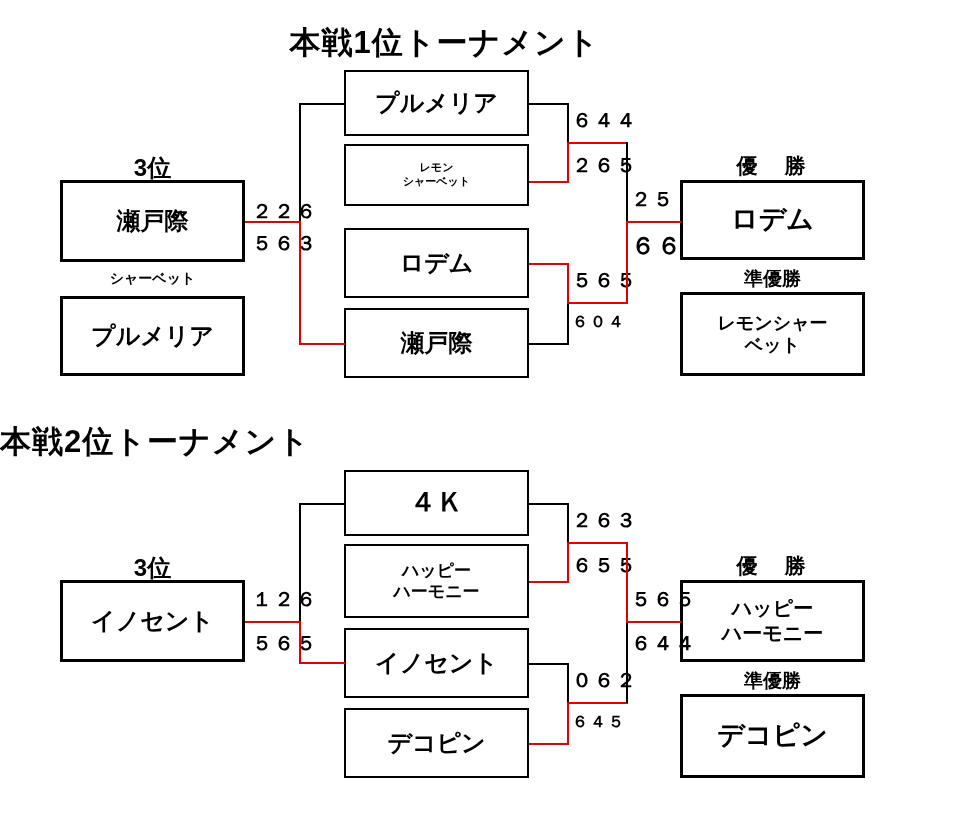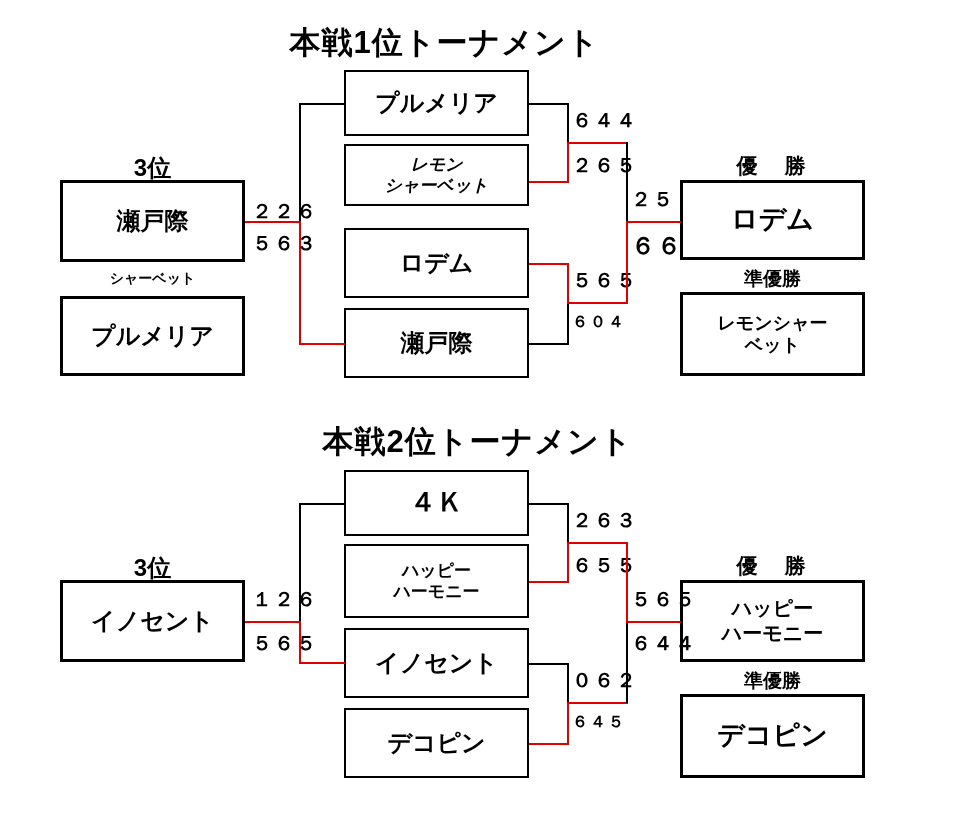--- a/index.html
+++ b/index.html
@@ -84,21 +84,21 @@
     <div class="cap" style="left:60px;top:270px;width:185px;font-size:14px;">シャーベット</div>
 
     <div class="box thick" style="left:60px;top:296px;width:185px;height:80px;font-size:24px;">
       <span class="ln">プルメリア</span>
     </div>
 
     <div class="box" style="left:344px;top:70px;width:185px;height:66px;font-size:24px;">
       <span class="ln">プルメリア</span>
     </div>
 
-    <div class="box" style="left:344px;top:144px;width:185px;height:62px;font-size:17px;font-style:italic;">
+    <div class="box" style="left:344px;top:144px;width:185px;height:62px;font-size:11px;">
       <span class="ln">レモン</span>
       <span class="ln">シャーベット</span>
     </div>
 
     <div class="box" style="left:344px;top:228px;width:185px;height:70px;font-size:24px;">
       <span class="ln">ロデム</span>
     </div>
 
     <div class="box" style="left:344px;top:308px;width:185px;height:70px;font-size:24px;">
       <span class="ln">瀬戸際</span>
@@ -150,21 +150,21 @@
     <div class="ln-v" style="left:626px;top:142px;height:80px;"></div>
     <div class="ln-v red" style="left:626px;top:221px;height:82px;"></div>
     <div class="ln-h red" style="left:626px;top:221px;width:55px;"></div>
 
     <div class="score" style="left:631px;top:186px;font-size:20px;">２５</div>
     <div class="score" style="left:631px;top:230px;font-size:24px;">６６</div>
   </div>
 
   <div>
 
-    <div class="brkt-title" style="left:0;top:421px;width:955px;text-align:center;font-size:31px;">本戦2位トーナメント</div>
+    <div class="brkt-title" style="left:0;top:421px;width:955px;text-align:left;font-size:31px;">本戦2位トーナメント</div>
 
     <div class="cap" style="left:60px;top:552px;width:185px;font-size:24px;">3位</div>
 
     <div class="box thick" style="left:60px;top:580px;width:185px;height:82px;font-size:24px;">
       <span class="ln">イノセント</span>
     </div>
 
     <div class="box" style="left:344px;top:470px;width:185px;height:66px;font-size:27px;">
       <span class="ln">４Ｋ</span>
     </div>

